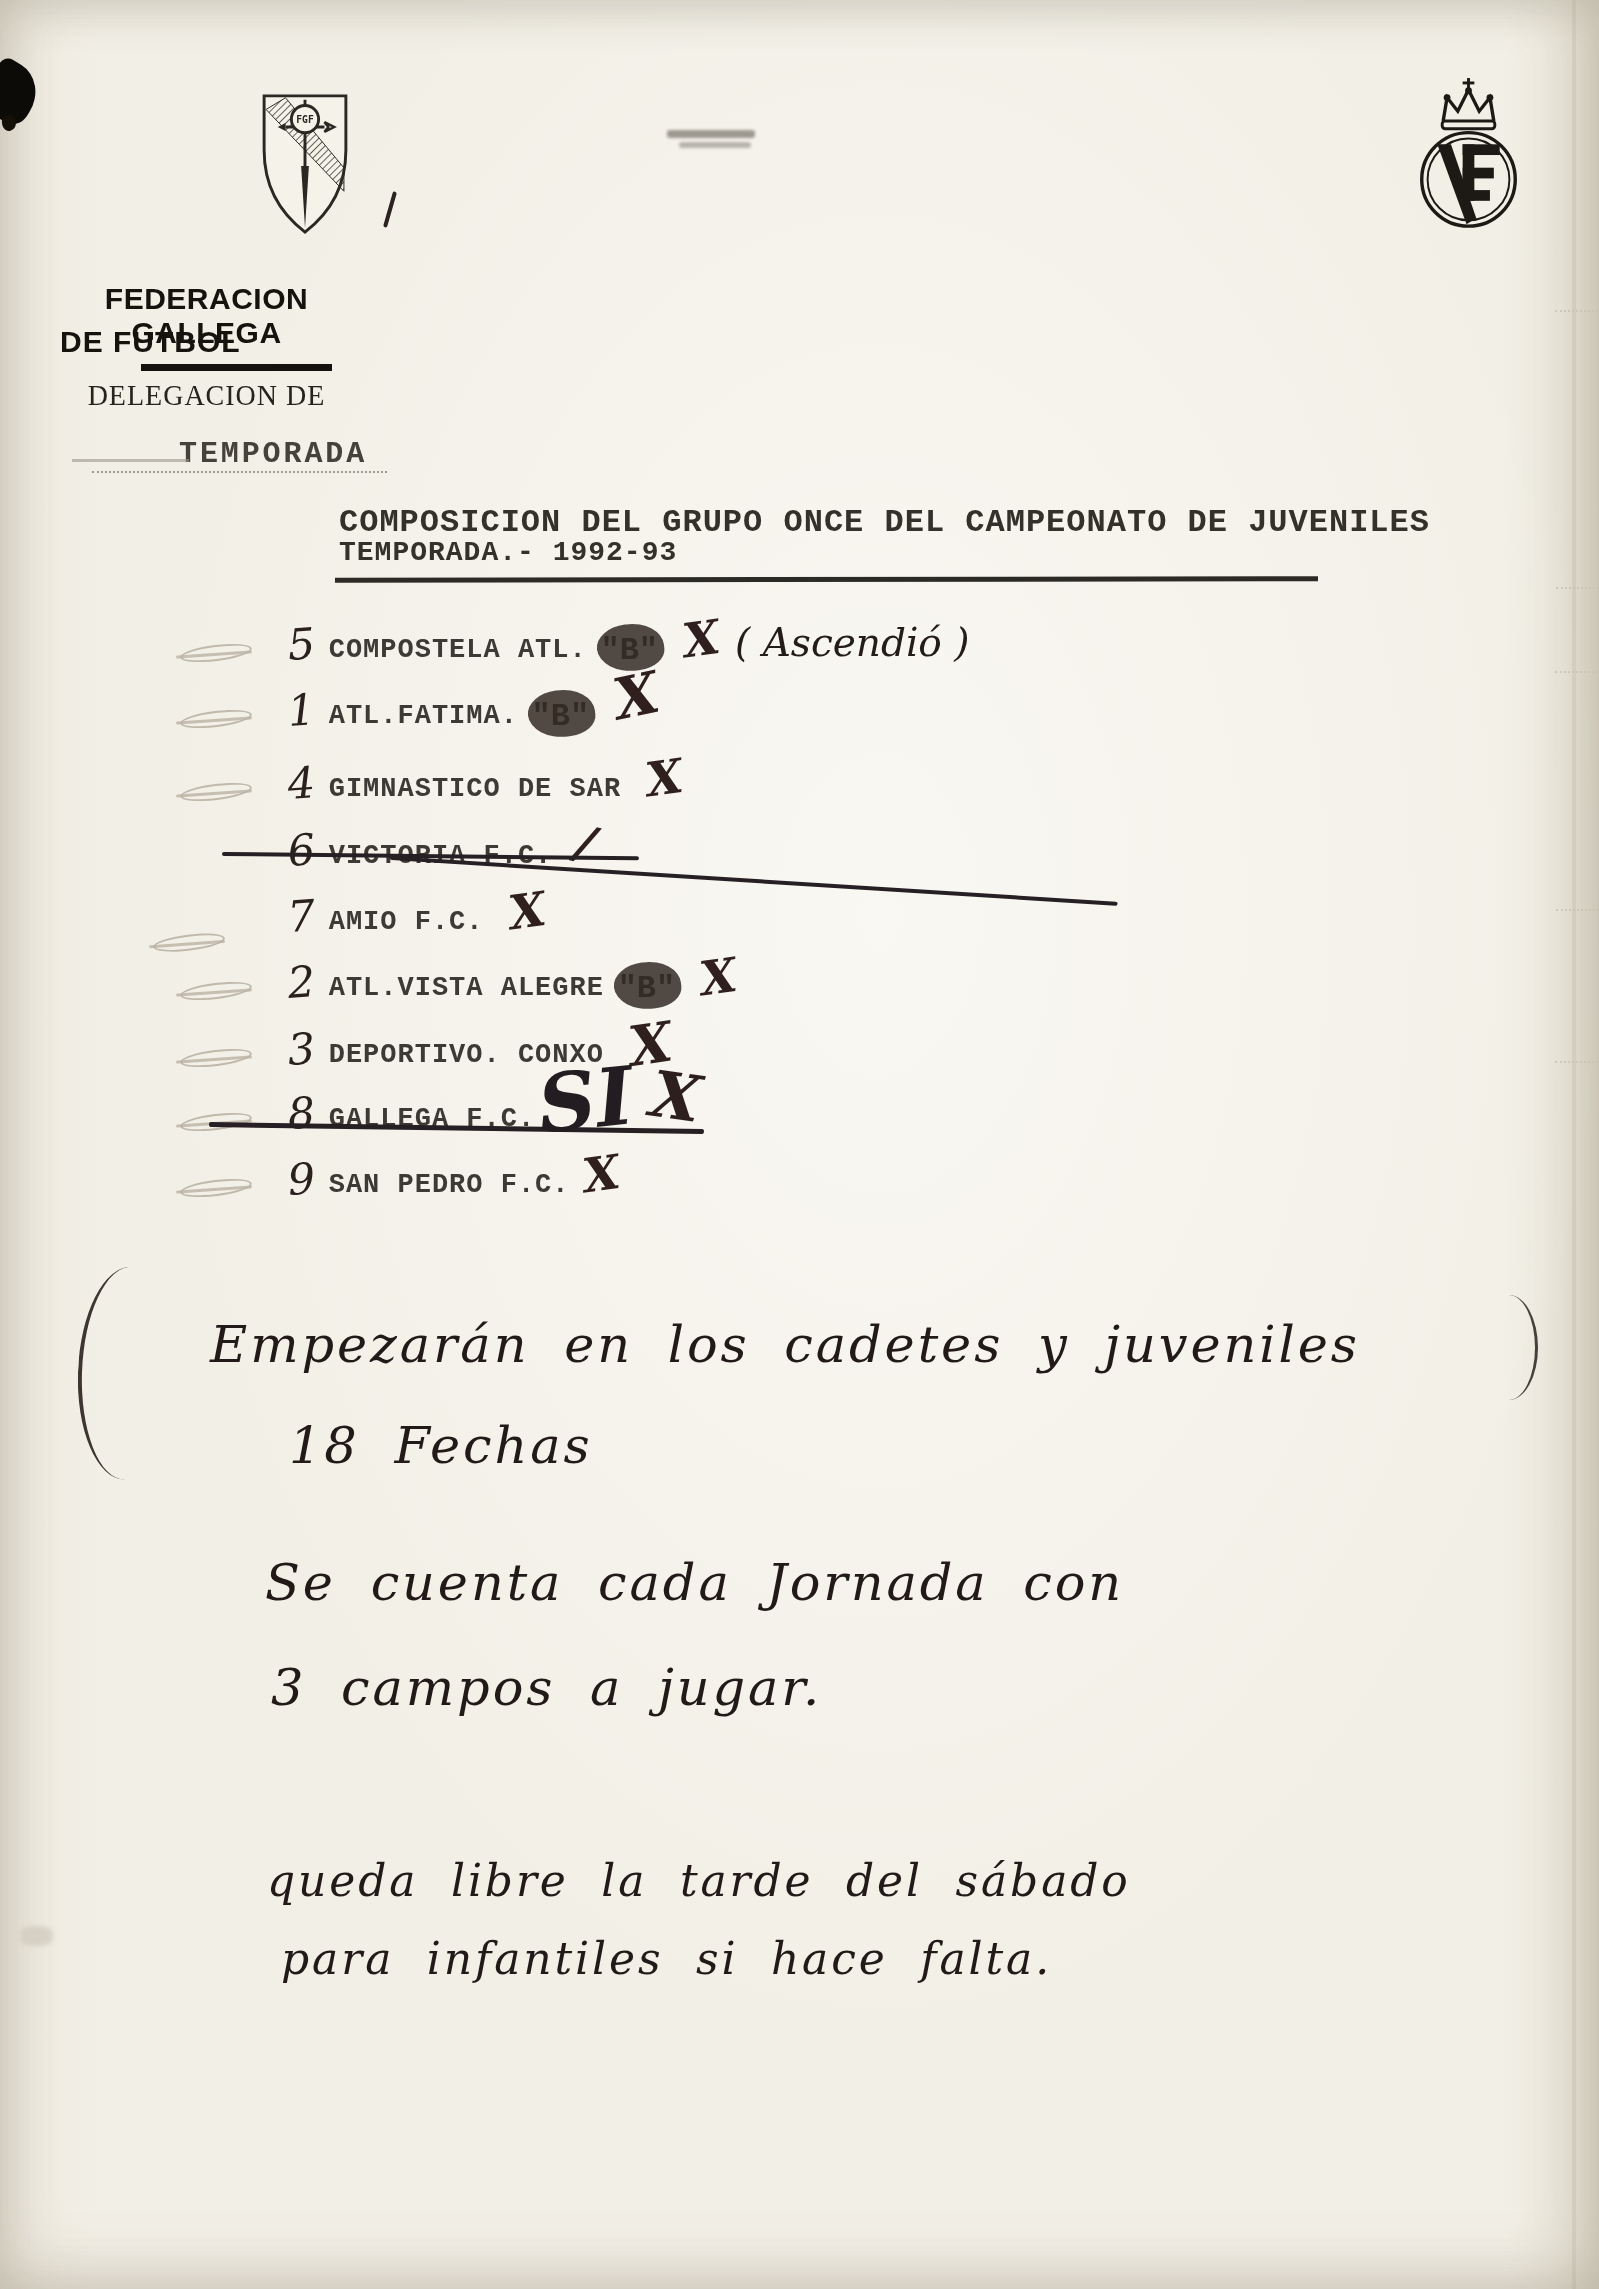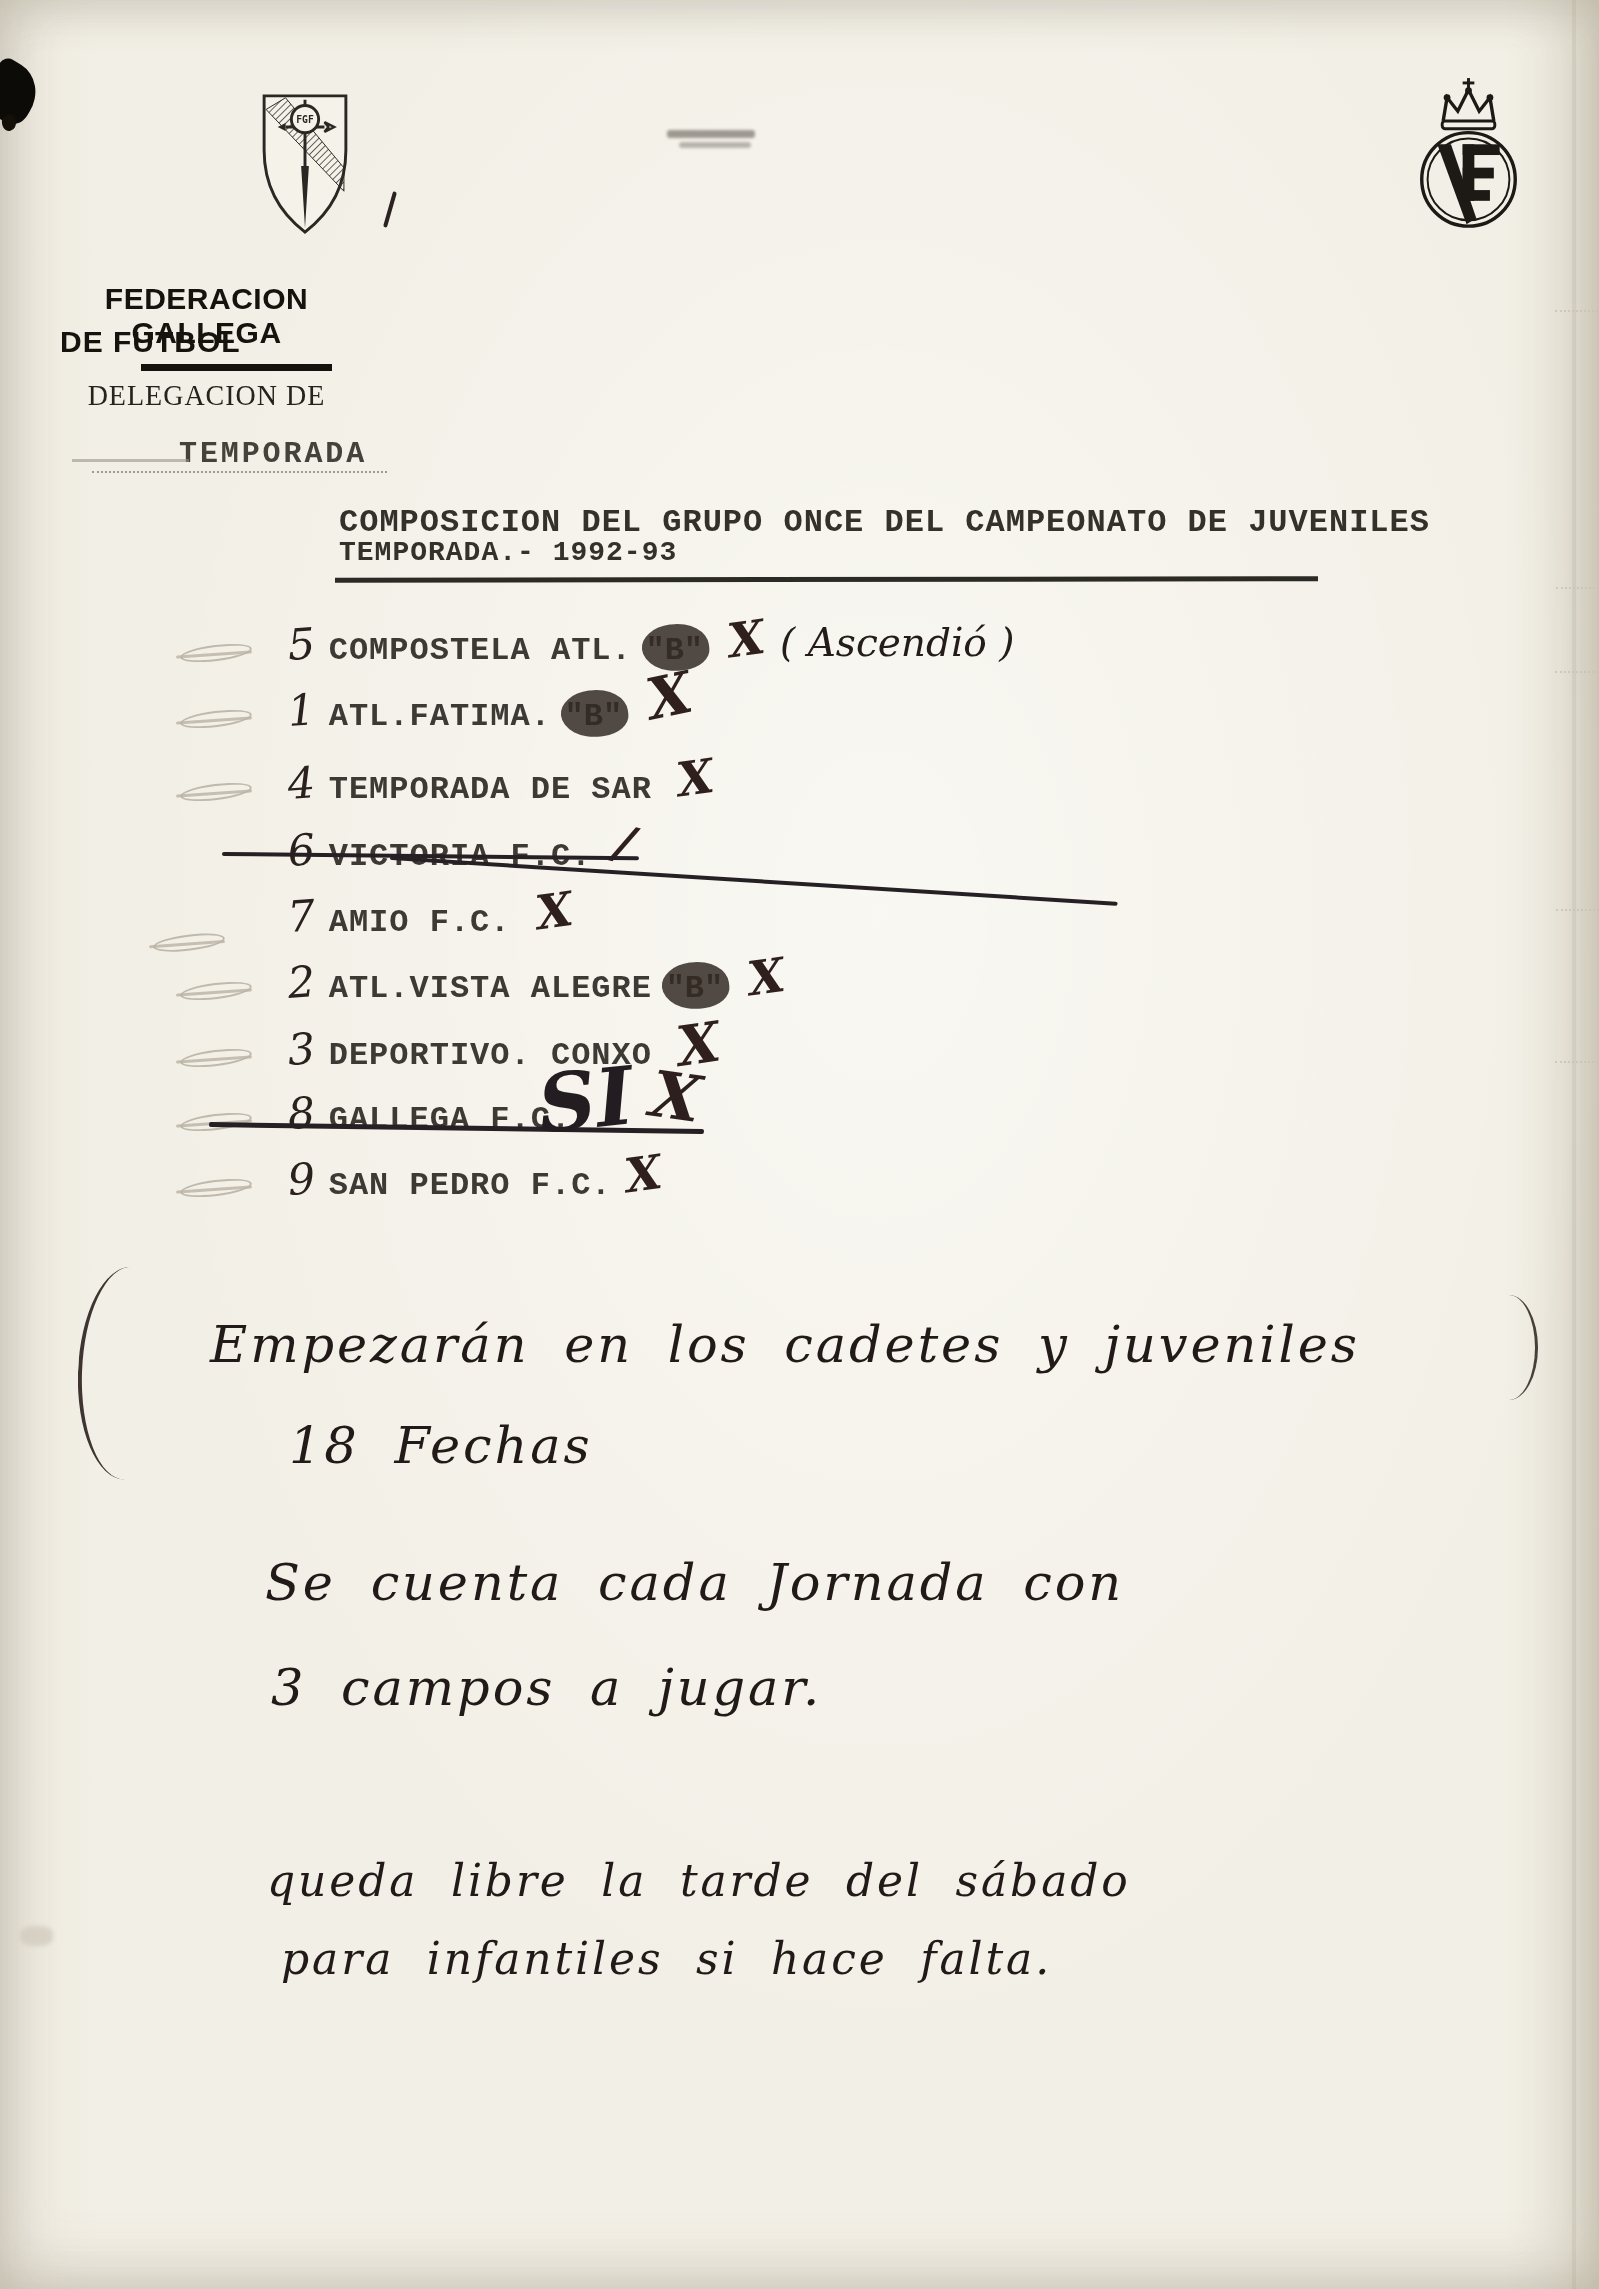--- a/index.html
+++ b/index.html
@@ -68,21 +68,21 @@
   
   .row{position:absolute;left:176px;display:flex;align-items:flex-start;white-space:pre;}
   .pm{display:inline-block;width:84px;height:19.5px;margin-top:13.7px;margin-right:13.7px;position:relative;flex:none;}
   .pm::before{content:"";position:absolute;left:3.9px;top:2px;width:68px;height:11.7px;
     border:2px solid #b6afa1;border-radius:50%;transform:rotate(-7deg);opacity:.85;}
   .pm::after{content:"";position:absolute;left:0;top:10.7px;width:76px;height:2.9px;background:#b9b2a4;
     transform:rotate(-4deg);opacity:.8;border-radius:2px;}
   .pm.hidden{visibility:hidden;}
   .num{width:55px;flex:none;text-align:center;font-size:43px;line-height:43px;
     transform:translateY(-5.9px) rotate(-4deg);color:#2a211e;}
-  .tname{font-size:32px;line-height:43px;letter-spacing:1px;}
+  .tname{font-size:27px;line-height:43px;letter-spacing:1px;}
   .scrib{position:relative;font-size:32px;line-height:43px;margin-left:13.7px;color:#3b332c;}
   .scrib::after{content:"";position:absolute;inset:-4.9px -5.9px 1px -3.9px;background:#342a24;
     opacity:.85;border-radius:48% 55% 42% 58%;transform:rotate(-7deg);}
   .xmark{font-size:47px;line-height:39px;font-weight:bold;margin-left:25px;color:#30201d;
     transform:translateY(-9.8px) rotate(-8deg);}
   .xmark.big{font-size:57px;transform:translateY(-19.5px) rotate(-12deg);}
   .note{font-size:39px;line-height:43px;margin-left:15.6px;transform:translateY(-7.8px);color:#241c1a;}
   .strike{position:absolute;background:#262025;border-radius:2px;transform-origin:left center;}
   .si-over{position:absolute;left:538px;top:1061px;font-size:80px;font-weight:bold;
     color:#231d22;transform:rotate(-6deg);line-height:78px;}
@@ -176,21 +176,21 @@
     <span class="pm"></span>
     <span class="num hand">1</span>
     <span class="tname type">ATL.FATIMA.</span>
     <span class="scrib type">"B"</span>
     <span class="xmark big hand">X</span>
   </div>
 
   <div class="row" style="top:768px">
     <span class="pm"></span>
     <span class="num hand">4</span>
-    <span class="tname type">TEMPORADA DE SAR</span>
+    <span class="tname type">GIMNASTICO DE SAR</span>
     <span class="xmark hand">X</span>
   </div>
 
   <div class="row" style="top:835px">
     <span class="pm hidden"></span>
     <span class="num hand">6</span>
     <span class="tname type">VICTORIA F.C.</span>
     <span class="xmark hand" style="transform:translateY(-11.7px) rotate(14deg)">/</span>
   </div>
   <div class="strike" style="left:222px;top:852px;width:417px;height:3.9px;transform:rotate(.6deg)"></div>

